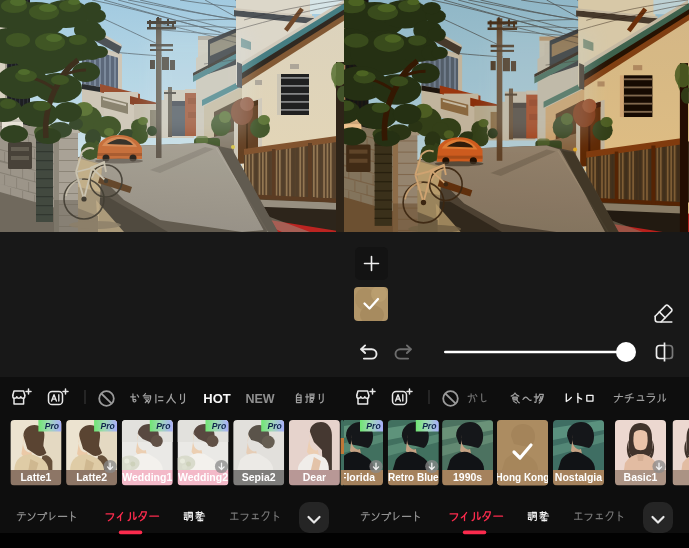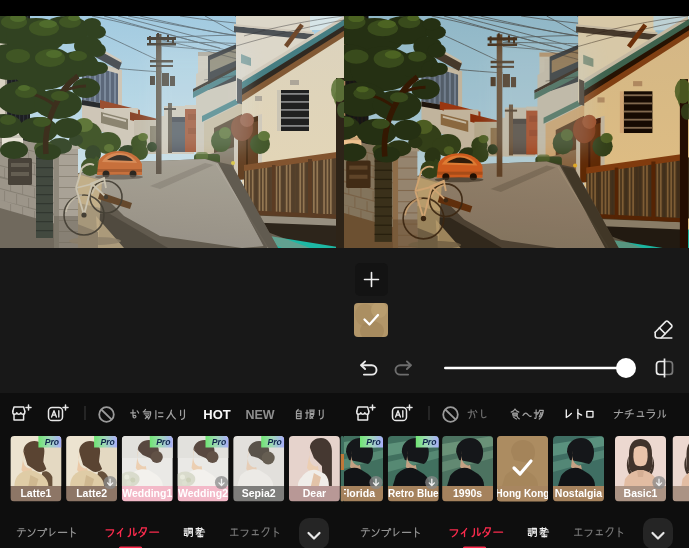--- a/index.html
+++ b/index.html
@@ -1,13 +1,13 @@
 <!DOCTYPE html>
 <html><head><meta charset="utf-8"><style>html,body{margin:0;padding:0;background:#000;width:689px;height:548px;overflow:hidden}*{box-sizing:border-box}body{font-family:"Liberation Sans",sans-serif;-webkit-font-smoothing:antialiased}.abs{position:absolute}</style></head><body>
-<div class="abs" style="left:0;top:16px;width:689px;height:414px;background:#14b8a6"><svg width="689" height="548" viewBox="0 0 689 548">
+<div class="abs" style="left:0;top:0;width:689px;height:414px;background:#b91c1c"><svg width="689" height="548" viewBox="0 0 689 548">
       <defs>
         <linearGradient id="probg" x1="0" y1="0" x2="1" y2="0">
           <stop offset="0" stop-color="#6fe573"></stop>
           <stop offset="0.45" stop-color="#9fd9b4"></stop>
           <stop offset="1" stop-color="#a9aefc"></stop>
         </linearGradient>
       </defs>
       <rect x="0" y="232" width="689" height="145" fill="#181818"></rect>
       <rect x="0" y="377" width="689" height="156" fill="#0e0e0e"></rect>
       <rect x="0" y="533" width="689" height="15" fill="#020202"></rect>

